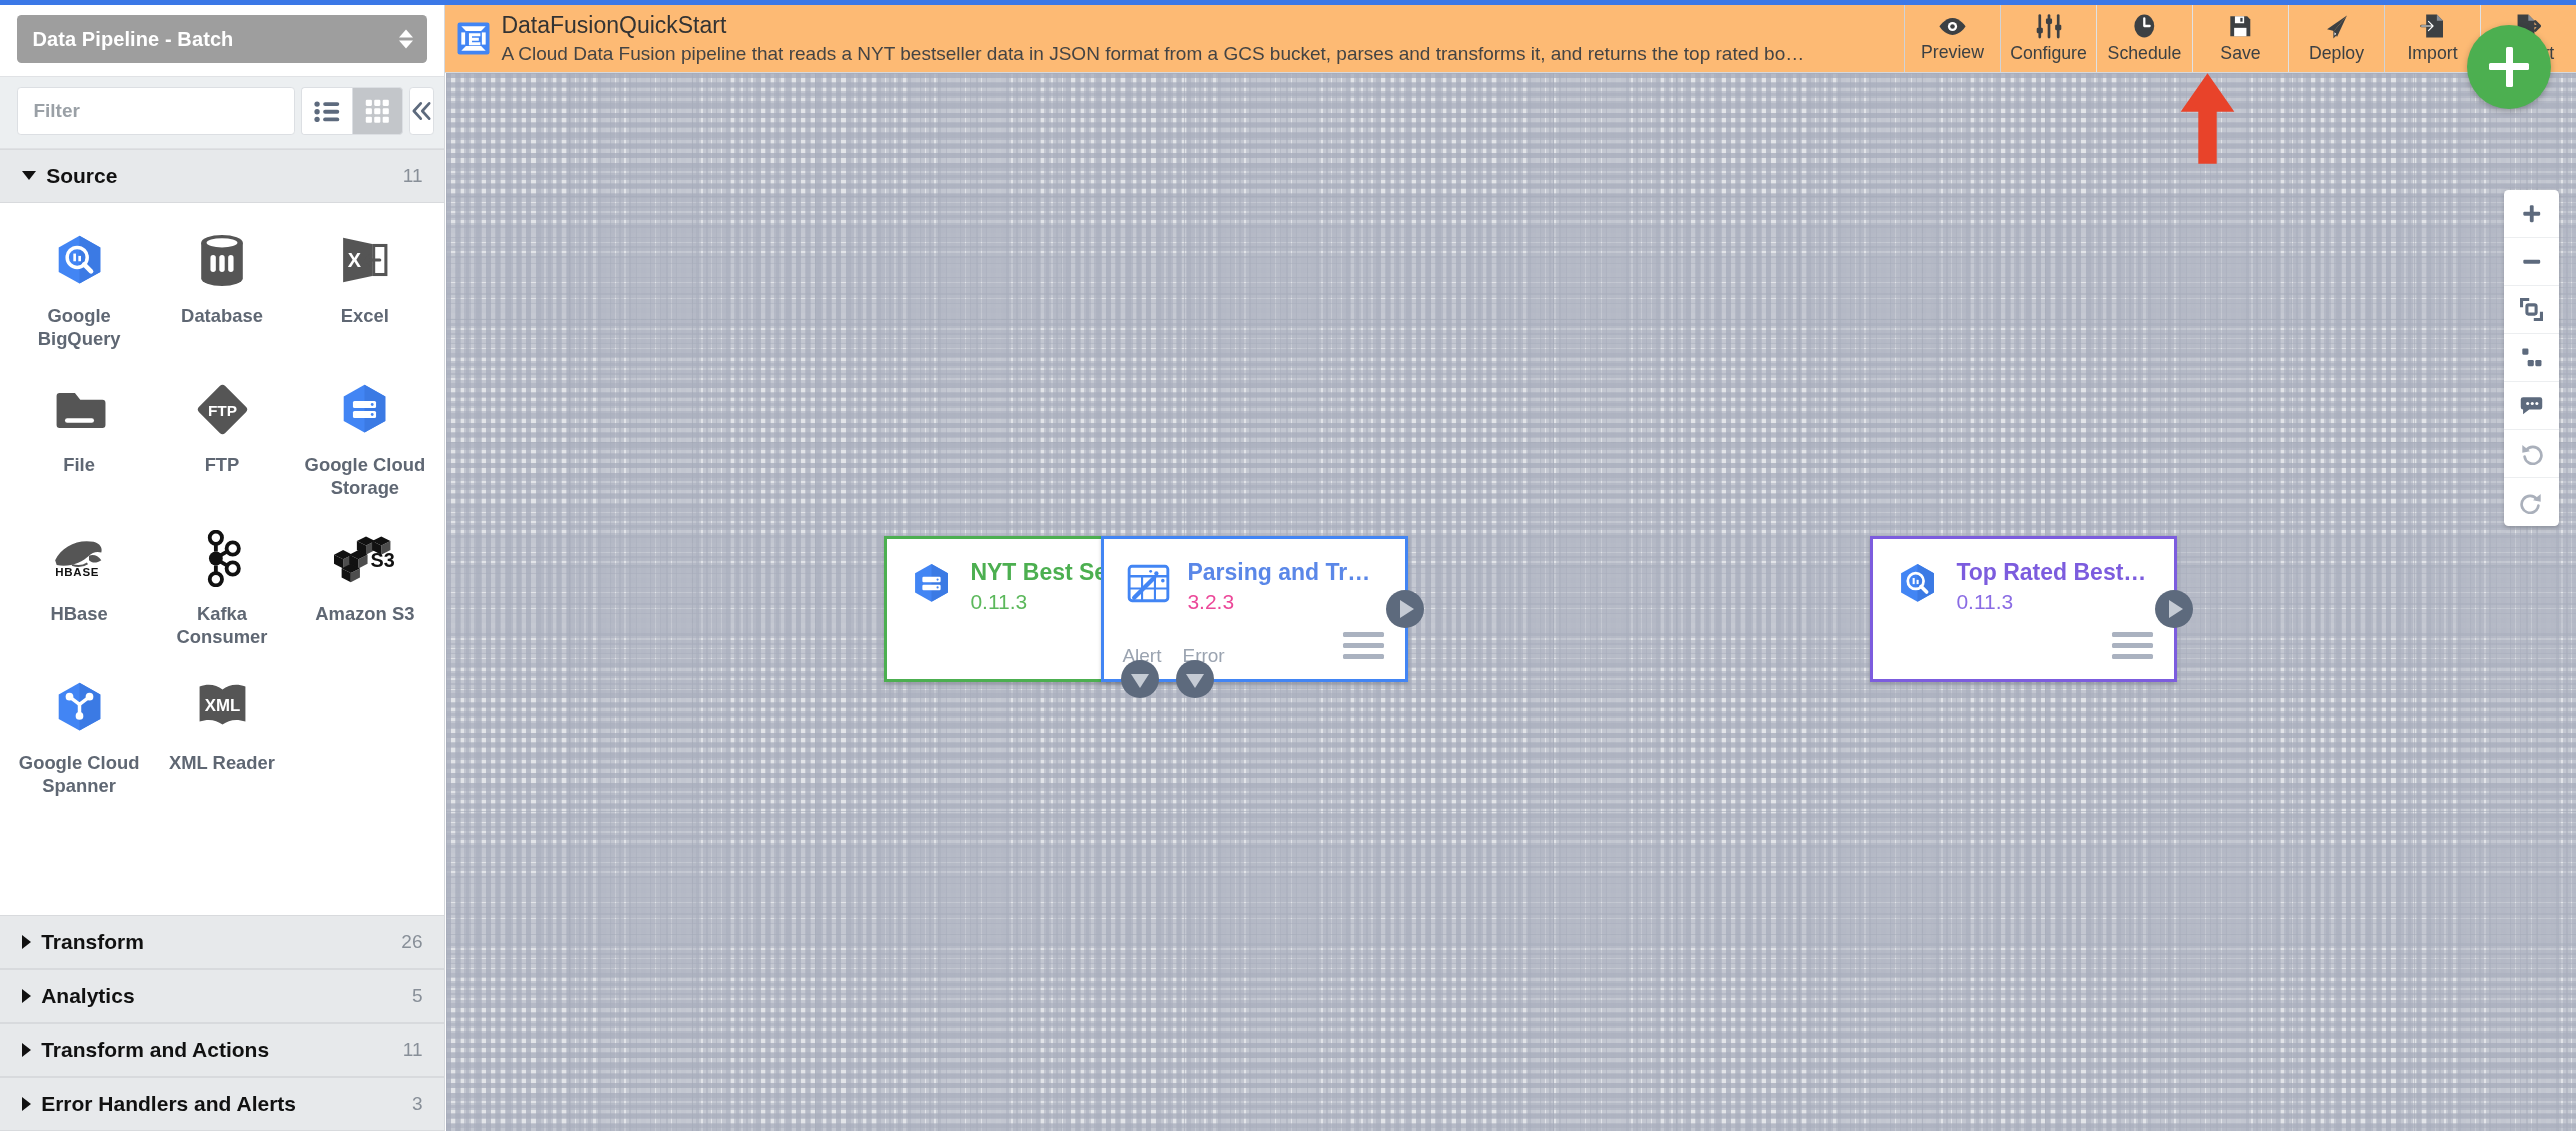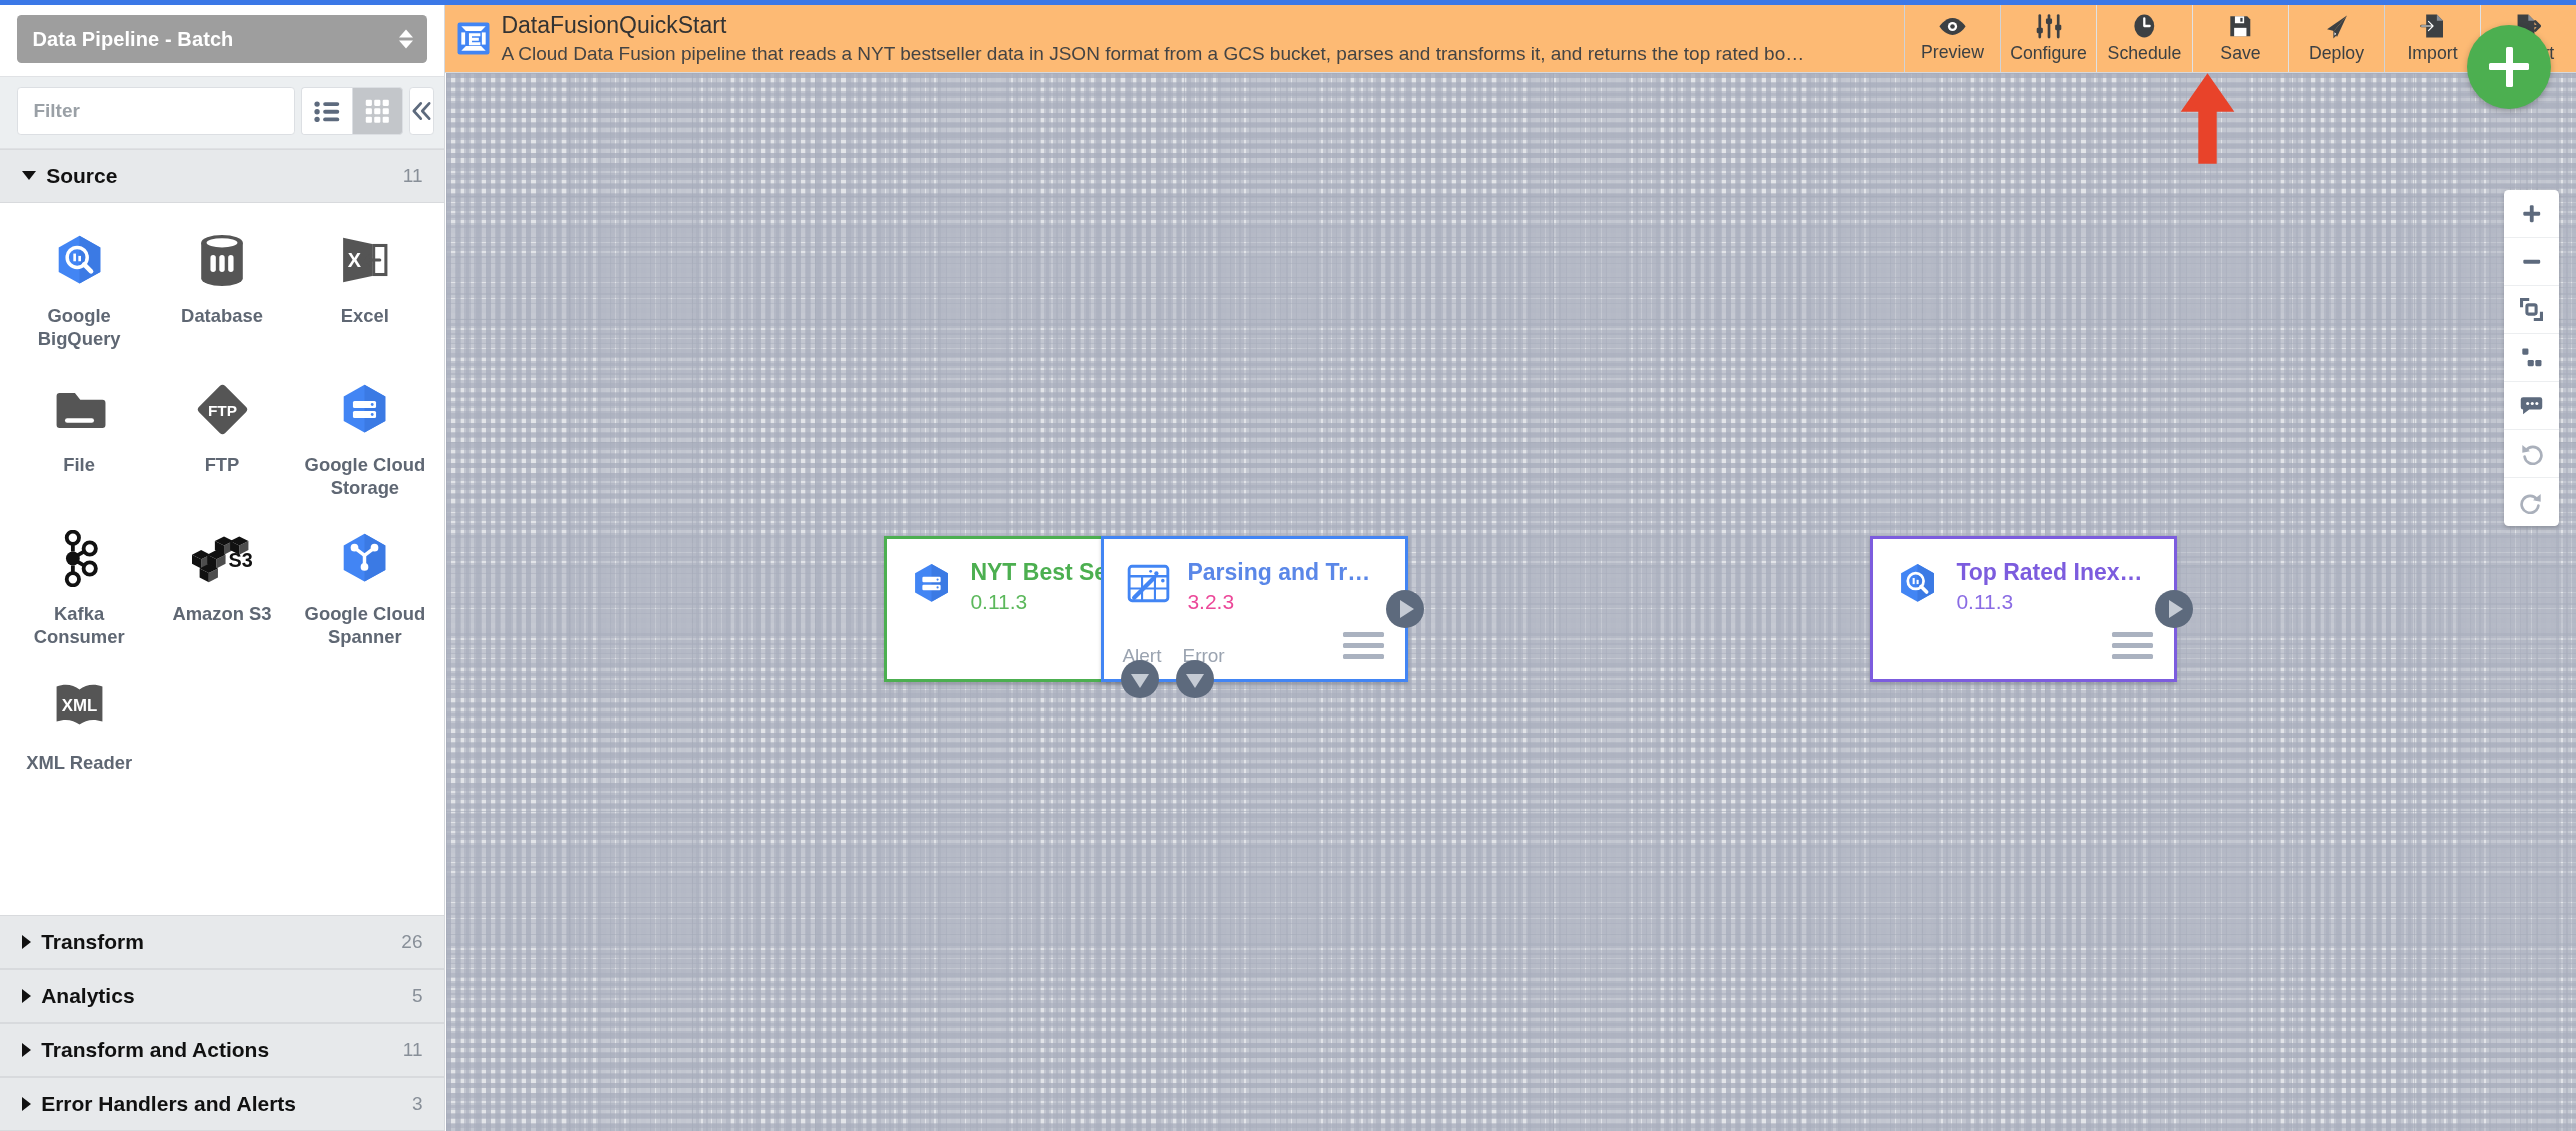--- a/index.html
+++ b/index.html
@@ -302,20 +302,31 @@
             <polygon points="37,5 64,20 64,52 37,67" fill="#3b7ae4"></polygon>
             <rect x="22" y="26" width="30" height="9" rx="2" fill="#fff"></rect>
             <circle cx="47" cy="30.5" r="1.8" fill="#4285f4"></circle>
             <rect x="22" y="39" width="30" height="9" rx="2" fill="#fff"></rect>
             <circle cx="47" cy="43.5" r="1.8" fill="#4285f4"></circle>
           </svg>
         </div>
         <div class="plugin-label">Google Cloud Storage</div>
       </div>
 
+      <div class="plugin-cell">
+        <div class="plugin-icon">
+          <svg width="60" height="48" viewBox="0 0 78 62">
+            <path d="M8 34 C16 16 38 6 58 10 C66 12 70 18 68 24 C62 22 56 24 52 28 C44 36 26 44 10 40 z" fill="#555"></path>
+            <path d="M52 28 C58 26 64 28 68 34 C62 38 56 38 52 34 z" fill="#555"></path>
+            <path d="M30 40 C36 42 44 42 50 38" stroke="#555" stroke-width="2.5" fill="none"></path>
+            <text x="8" y="54" font-family="Liberation Sans, sans-serif" font-size="15" font-weight="bold" fill="#111" letter-spacing="1">HBASE</text>
+          </svg>
+        </div>
+        <div class="plugin-label">HBase</div>
+      </div>
 
       <div class="plugin-cell">
         <div class="plugin-icon">
           <svg width="46" height="57" viewBox="0 0 60 74">
             <circle cx="22" cy="10" r="8" fill="none" stroke="#111" stroke-width="5"></circle>
             <circle cx="22" cy="64" r="8" fill="none" stroke="#111" stroke-width="5"></circle>
             <circle cx="44" cy="24" r="8" fill="none" stroke="#111" stroke-width="5"></circle>
             <circle cx="44" cy="50" r="8" fill="none" stroke="#111" stroke-width="5"></circle>
             <circle cx="22" cy="37" r="9" fill="#111"></circle>
             <line x1="28" y1="33" x2="38" y2="27" stroke="#111" stroke-width="5"></line>
@@ -579,21 +590,21 @@
           <svg width="45" height="45" viewBox="0 0 74 74">
             <polygon points="37,5 64,20 64,52 37,67 10,52 10,20" fill="#4285f4"></polygon>
             <polygon points="37,5 64,20 64,52 37,67" fill="#3b7ae4"></polygon>
             <circle cx="34" cy="33" r="13" fill="none" stroke="#fff" stroke-width="4.5"></circle>
             <rect x="29" y="28" width="3.4" height="10" fill="#fff"></rect>
               <rect x="35.5" y="31" width="3.4" height="7" fill="#fff"></rect>
             <line x1="43" y1="42" x2="52" y2="51" stroke="#fff" stroke-width="6" stroke-linecap="round"></line>
           </svg>
         </div>
         <div>
-          <div class="node-name" style="color:#7c5cde;">Top Rated Inex…</div>
+          <div class="node-name" style="color:#7c5cde;">Top Rated Best…</div>
           <div class="node-ver" style="color:#8a6ce4;">0.11.3</div>
         </div>
       </div>
       <div class="hamburger">
           <i></i>
           <i></i>
           <i></i>
         </div>
       <div class="port-out">
           <i></i>

